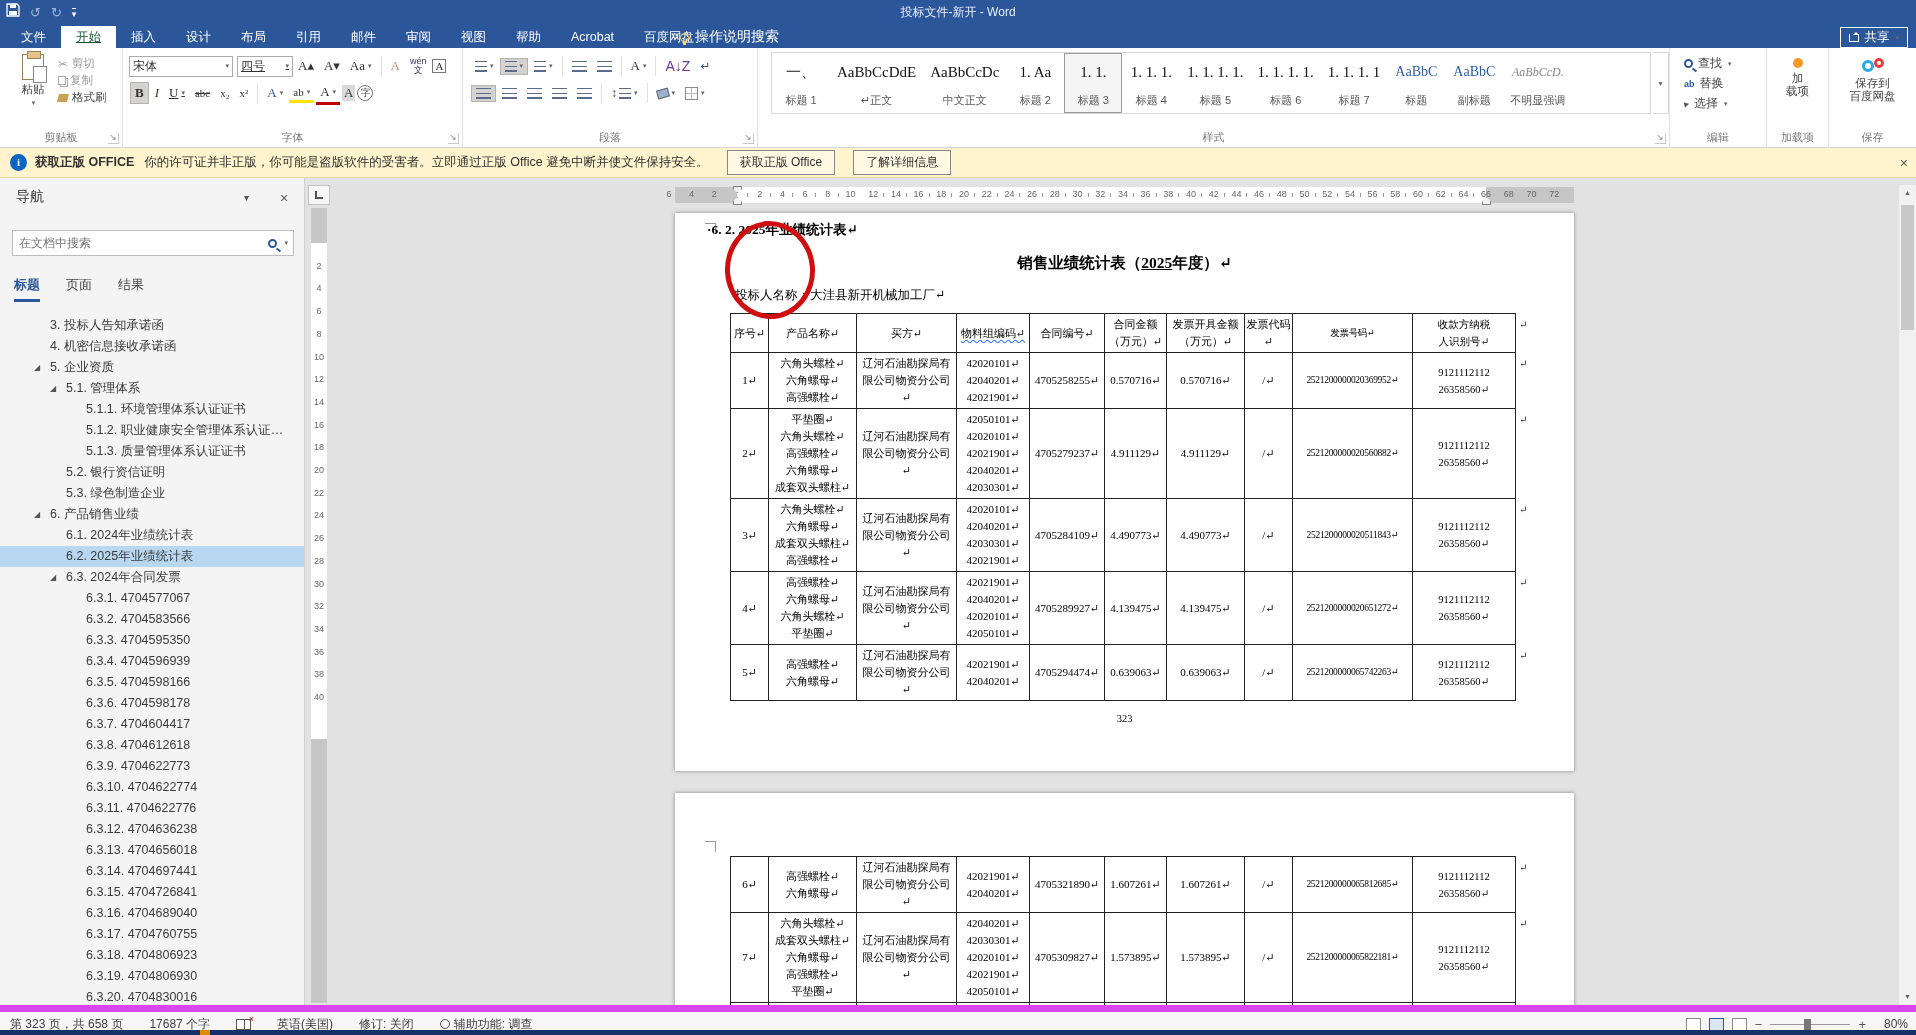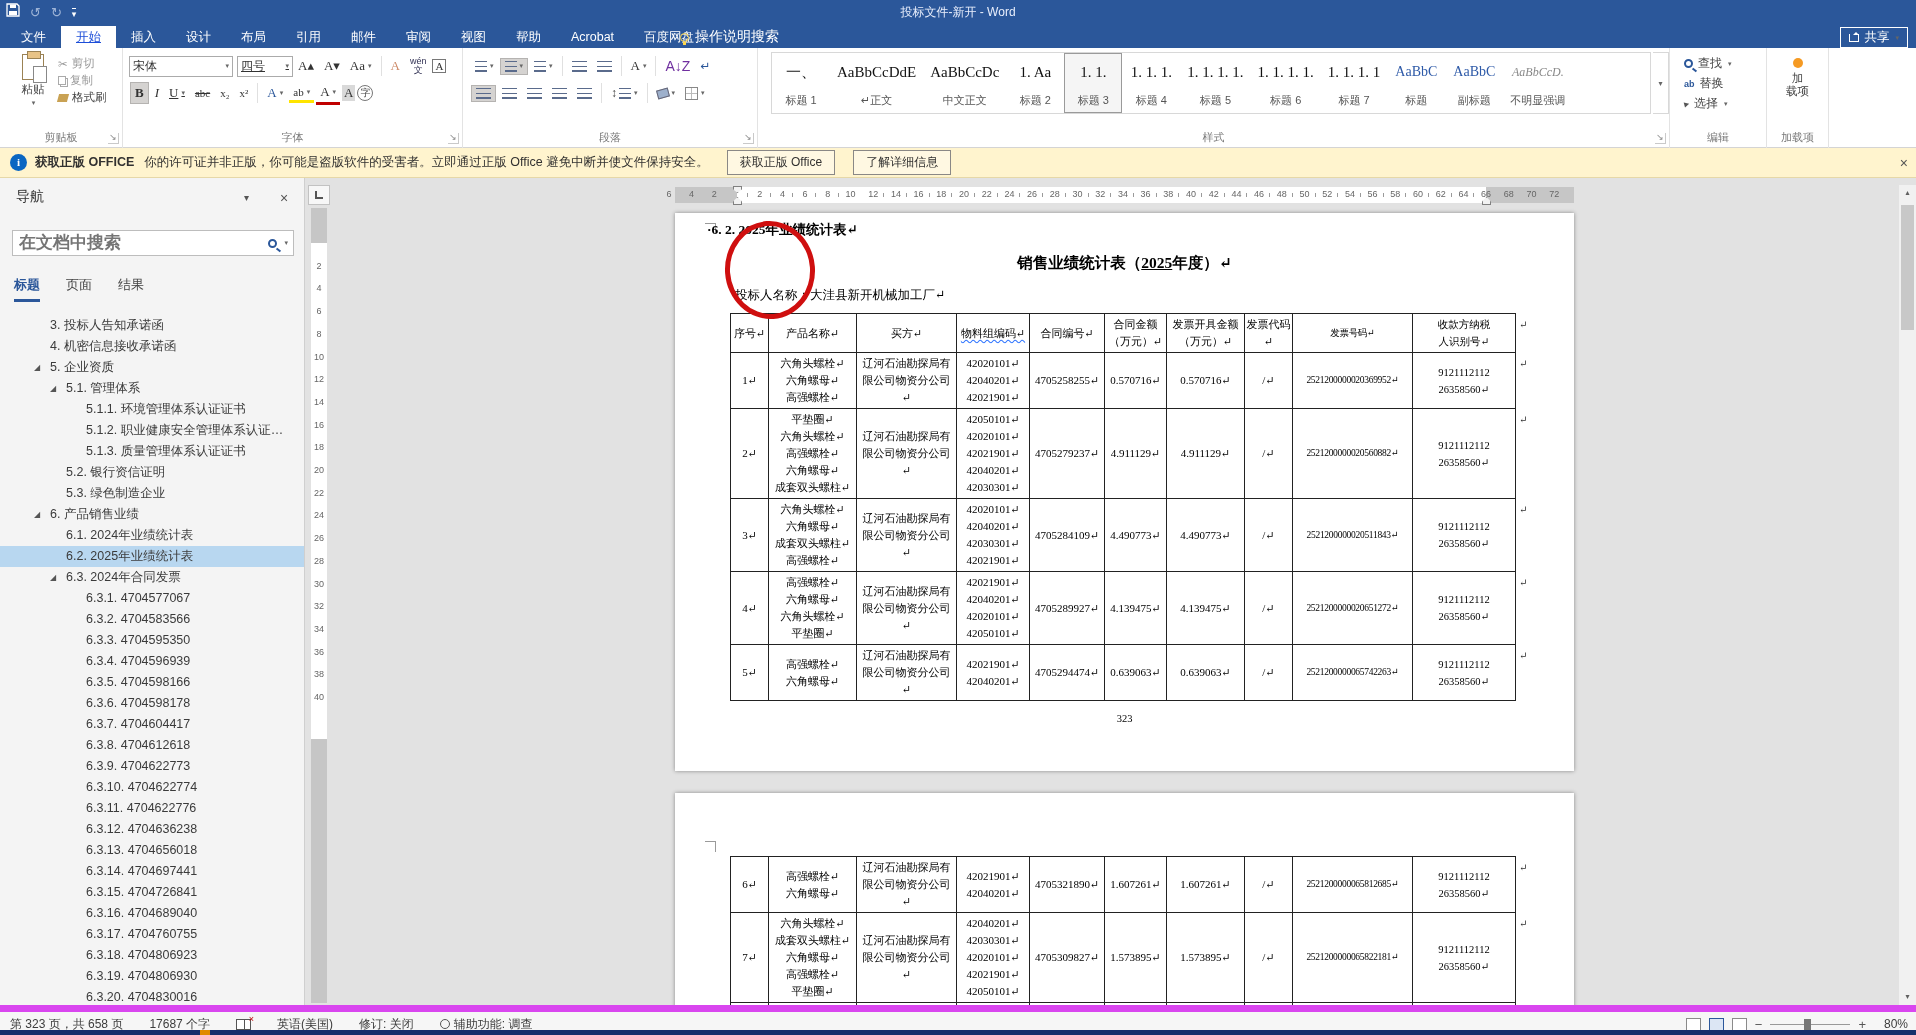--- a/index.html
+++ b/index.html
@@ -19,21 +19,21 @@
   .winbtn { width:34px; height:26px; text-align:center; line-height:24px; font-size:13px; color:#fff; }
   .ropts { position:relative; }
   .ropts .box { display:inline-block; width:11px; height:10px; border:1px solid #fff; position:relative; }
   .ropts .box::after { content:""; position:absolute; left:3px; top:-4px; border:3px solid transparent; border-bottom-color:#fff; }
   .restore .rst { display:inline-block; width:9px; height:9px; border:1px solid #fff; box-shadow:2px -2px 0 -1px #2b579a, 3px -3px 0 -1px #fff; margin-top:8px; }
 
   
   #tabrow { position:absolute; left:0; top:26px; width:100%; height:22px; background:#2b579a; }
   #tabs { position:absolute; left:6px; top:0; display:flex; height:22px; }
   .rtab { color:#fff; font-size:12.5px; padding:0 15px; line-height:22px; cursor:default; }
-  .rtab.active { background:#fff; color:#1d4ed8;text-decoration:underline; }
+  .rtab.active { background:#fff; color:#14532d;text-decoration:underline; }
   .tellme { position:absolute; left:680px; top:0; height:22px; display:flex; align-items:center; gap:6px; color:#fff; font-size:14px; }
   .bulb { width:9px; height:9px; border:1.5px solid #ffd84d; border-radius:50%; position:relative; }
   .bulb::after { content:""; position:absolute; left:2px; top:8px; width:3px; height:3px; background:#ffd84d; }
   .share-btn { position:absolute; right:8px; top:1px; border:1px solid #fff; color:#fff; font-size:12.5px; padding:1px 8px; display:flex; gap:5px; align-items:center; }
   .share-ic { width:10px; height:8px; border:1px solid #fff; border-top:none; position:relative; }
   .share-ic::after { content:""; position:absolute; left:3px; top:-5px; border:3px solid transparent; border-bottom-color:#fff; }
 
   
   #ribbon { position:absolute; left:0; top:48px; width:100%; height:100px; background:#fff; border-bottom:1px solid #d4d4d4; }
   .rgroup { position:absolute; top:0; height:100px; border-right:1px solid #e3e3e3; }
@@ -98,21 +98,21 @@
   .warn-title { font-weight:bold; margin-right:10px; }
   .warn-btn { border:1px solid #8a8886; background:#fff8e2; padding:3px 12px; font-size:12px; margin-left:18px; white-space:nowrap; }
   .warn-close { position:absolute; right:8px; font-size:14px; color:#555; }
 
   
   #navpane { position:absolute; left:0; top:178px; width:305px; height:827px; background:#f4f4f4; border-right:1px solid #cfcfcf; overflow:hidden; }
   .nav-title { position:absolute; left:16px; top:10px; font-size:14px; color:#333; }
   .nav-chev { position:absolute; left:244px; top:14px; font-size:10px; color:#555; }
   .nav-close { position:absolute; left:280px; top:12px; font-size:14px; color:#555; }
   .nav-search { position:absolute; left:12px; top:52px; width:282px; height:26px; background:#fff; border:1px solid #bdbdbd; display:flex; align-items:center; }
-  .nav-search input { flex:1; border:none; outline:none; font-size:17px; color:#666; padding:0 6px; background:transparent; font-family:inherit;font-weight:bold; }
+  .nav-search input { flex:1; border:none; outline:none; font-size:12px; color:#666; padding:0 6px; background:transparent; font-family:inherit; }
   .nav-search .mag { border-color:#2b579a; margin-right:6px; }
   .nav-search .dd { margin-right:5px; }
   #navtabs { position:absolute; left:14px; top:98px; display:flex; gap:26px; }
   .ntab { font-size:13px; color:#444; padding-bottom:5px; }
   .ntab.active { color:#2b579a; font-weight:bold; border-bottom:3px solid #2b579a; }
   #navlist { position:absolute; left:0; top:137px; right:0; bottom:0; overflow:hidden; }
   .nitem { height:21px; line-height:21px; font-size:12.5px; color:#3b3b3b; position:relative; white-space:nowrap; overflow:hidden; text-overflow:ellipsis; padding-right:8px; }
   .nitem.lv1 { padding-left:50px; } .nitem.lv2 { padding-left:66px; } .nitem.lv3 { padding-left:86px; }
   .nitem .tri { position:absolute; font-size:8px; color:#555; top:0; }
   .nitem.lv1 .tri { left:34px; } .nitem.lv2 .tri { left:50px; }
@@ -455,20 +455,31 @@
 
     <div class="rgroup" style="left:1767px;width:62px;">
       <div class="bigbtn" style="position:absolute;left:0;right:0;top:10px;white-space:pre-line;">
         <span class="dot-add"></span>
         <span style="white-space:pre-line;">加
 载项</span>
       </div>
       <div class="glabel">加载项</div>
     </div>
 
+    <div class="rgroup" style="left:1829px;width:87px;border-right:none;">
+      <div class="bigbtn" style="position:absolute;left:0;right:0;top:10px;">
+        <span class="baidu-ic">
+            <i class="b1"></i>
+            <i class="b2"></i>
+          </span>
+        <span style="white-space:pre-line;">保存到
+百度网盘</span>
+      </div>
+      <div class="glabel">保存</div>
+    </div>
   </div>
 
   <div id="warnbar">
     <span class="info-ic">i</span>
     <span class="warn-title">获取正版 OFFICE</span>
     <span>你的许可证并非正版，你可能是盗版软件的受害者。立即通过正版 Office 避免中断并使文件保持安全。</span>
     <span class="warn-btn">获取正版 Office</span>
     <span class="warn-btn">了解详细信息</span>
     <span class="warn-close">×</span>
   </div>

